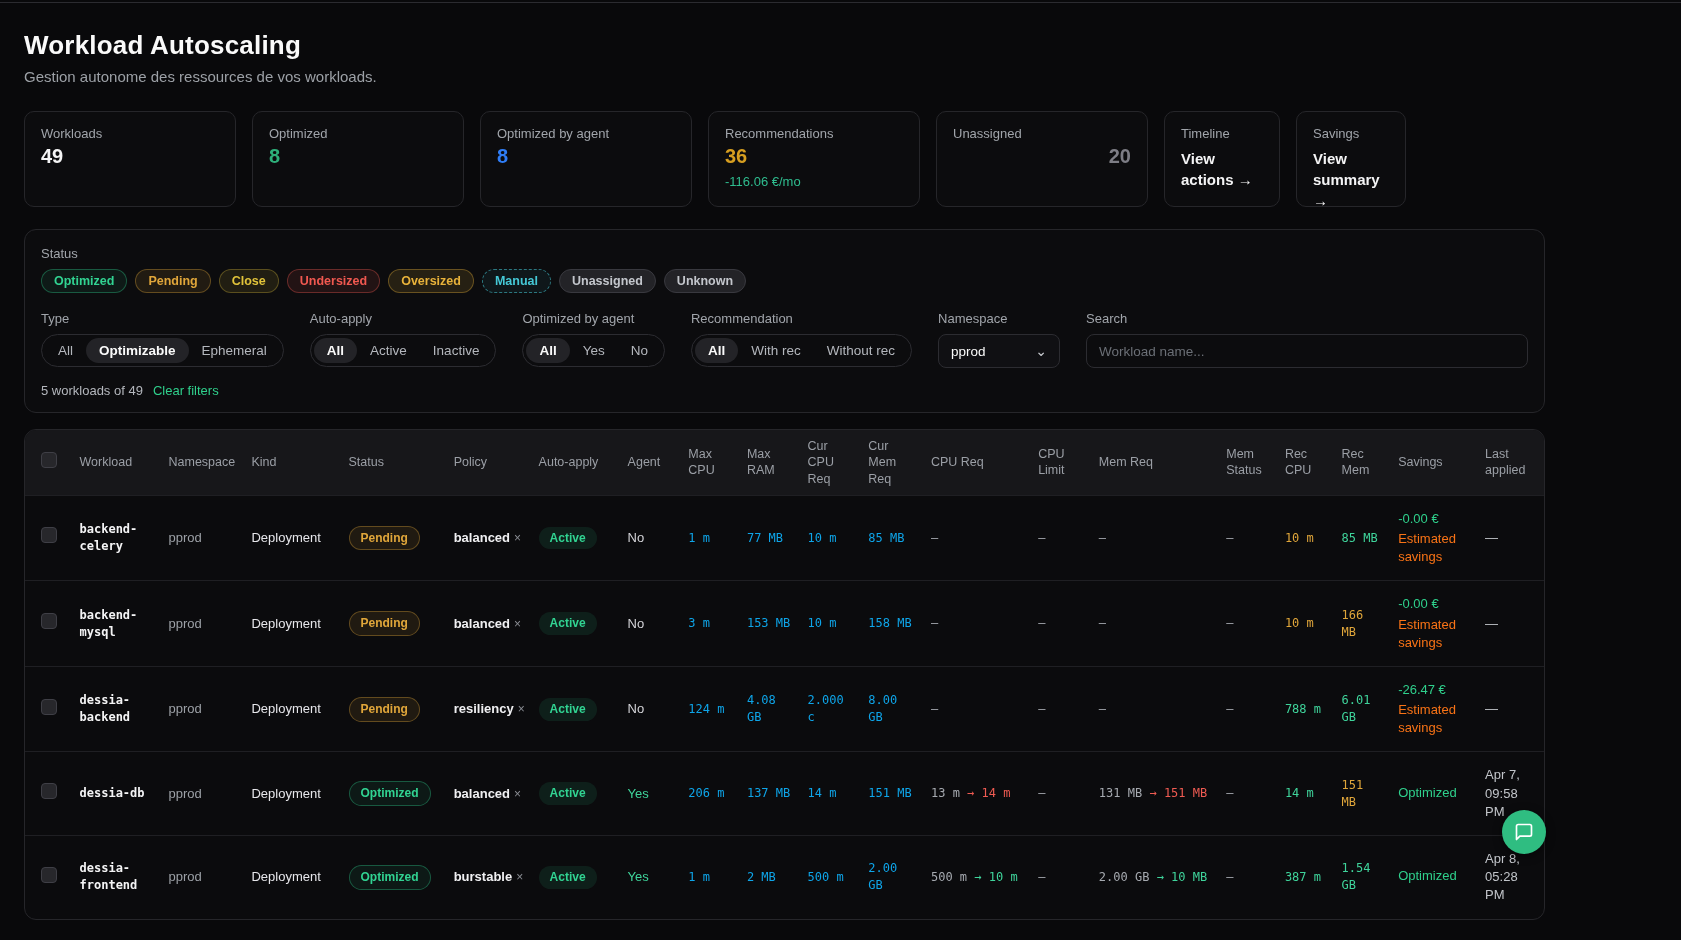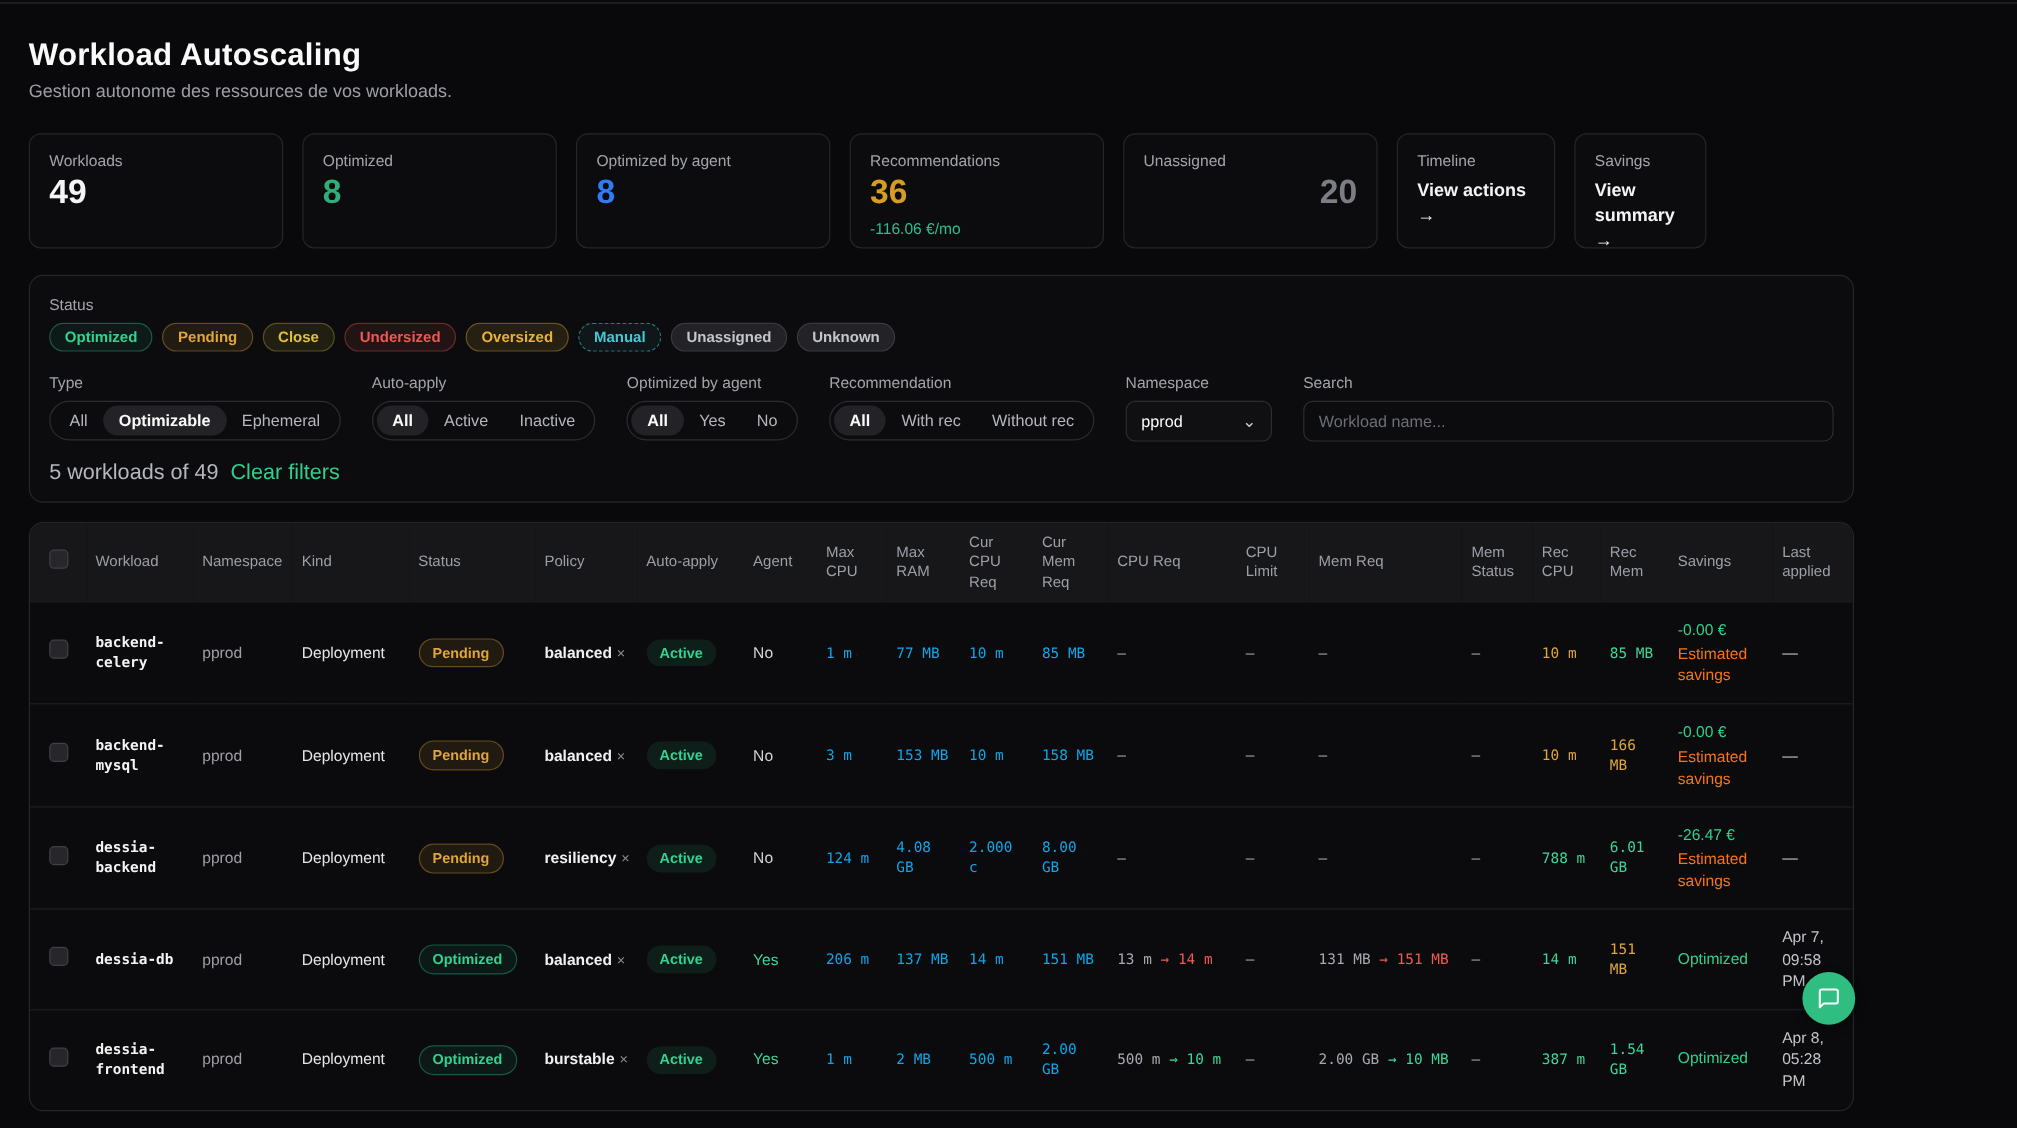--- a/index.html
+++ b/index.html
@@ -17,24 +17,24 @@
   .page-title { font-size:26px; font-weight:700; color:#fafafa; letter-spacing:.2px; }
   .page-sub { margin-top:7px; font-size:15px; color:#9ca0a6; }
 
   
   .cards { display:flex; gap:16px; margin-top:26px; }
   .card {
     border:1px solid #26262a; border-radius:10px; background:#0c0c0e;
     padding:14px 16px; height:96px; flex:none;
   }
   .card.w-big { width:212px; }
-  .card.w-sm1 { width:132px; }
+  .card.w-sm1 { width:116px; }
   .card.w-sm2 { width:110px; }
   .card-label { font-size:13px; color:#a1a5ab; }
-  .card-value { font-size:28px; font-weight:700; margin-top:4px; line-height:1.1; }
+  .card-value { font-size:20px; font-weight:700; margin-top:4px; line-height:1.1; }
   .card-value[data-color="white"]{ color:#f4f4f5; }
   .card-value[data-color="green"]{ color:#2eaf7a; }
   .card-value[data-color="blue"]{ color:#2f7df6; }
   .card-value[data-color="amber"]{ color:#d69e20; }
   .card-value[data-color="gray"]{ color:#7d7d85;text-align:right; }
   .card-value[data-color="link"]{ color:#f4f4f5; font-size:15px; font-weight:700; margin-top:7px; line-height:1.4; }
   .card-sub { margin-top:7px; font-size:13px; color:#2fbd8f; }
 
   
   .filters {
@@ -71,21 +71,21 @@
     background:#101013; display:flex; align-items:center; justify-content:space-between;
     padding:0 12px; font-size:13.5px; color:#fafafa; cursor:pointer;
   }
   .chev { color:#c8cbd0; font-size:14px; line-height:1; }
   .searchbox {
     width:100%; height:34px; border:1px solid #2c2c31; border-radius:8px;
     background:#0c0c0e; color:#e4e4e7; font-size:13.5px; padding:0 12px;
     font-family:"Liberation Sans", sans-serif; outline:none;
   }
   .searchbox::placeholder { color:#6b6f76; }
-  .f-row3 { margin-top:15px; font-size:18px; color:#b4b7bd; }
+  .f-row3 { margin-top:15px; font-size:13px; color:#b4b7bd; }
   .clear-link { color:#2fd08c; margin-left:10px; cursor:pointer; }
 
   
   .tbl-panel {
     margin-top:16px; border:1px solid #26262a; border-radius:12px;
     background:#0b0b0d; overflow:hidden;
   }
   table { width:100%; border-collapse:collapse; table-layout:fixed; }
   thead tr { background:#17171a; height:60px; }
   th {

